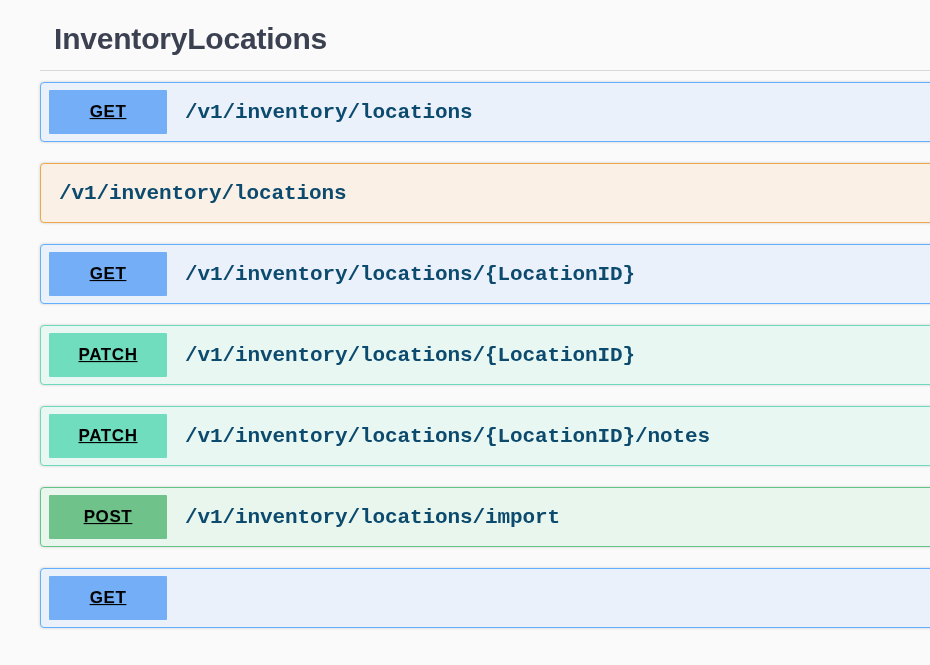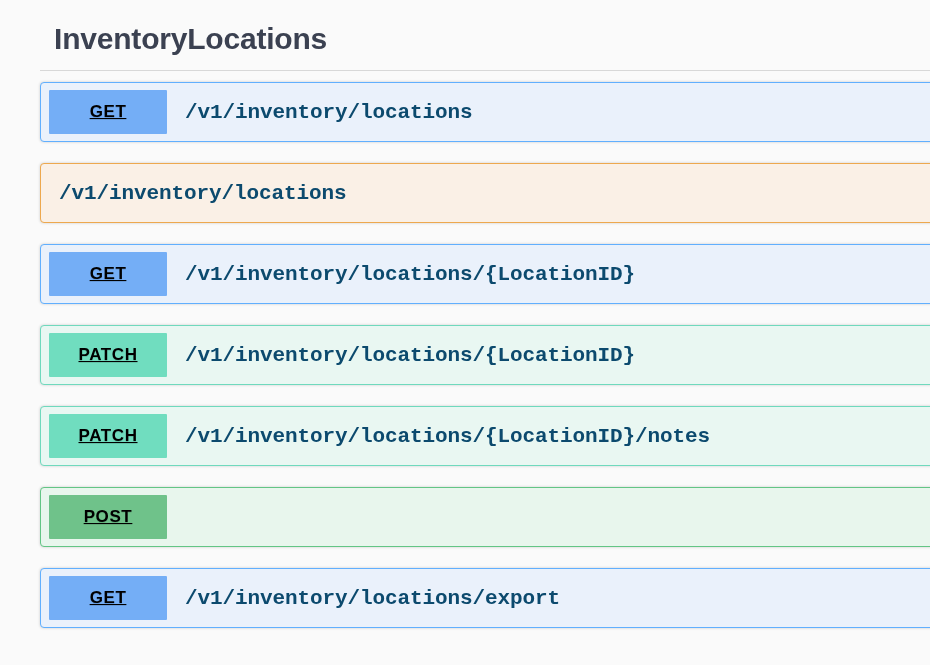--- a/index.html
+++ b/index.html
@@ -153,22 +153,22 @@
         <div class="opblock opblock-patch">
           <span class="opblock-summary-method">PATCH</span>
           <span class="opblock-summary-path">/v1/inventory/locations/{LocationID}</span>
         </div>
         <div class="opblock opblock-patch">
           <span class="opblock-summary-method">PATCH</span>
           <span class="opblock-summary-path">/v1/inventory/locations/{LocationID}/notes</span>
         </div>
         <div class="opblock opblock-post">
           <span class="opblock-summary-method">POST</span>
+          <span class="opblock-summary-path">/v1/inventory/locations/import</span>
         </div>
         <div class="opblock opblock-get">
           <span class="opblock-summary-method">GET</span>
-          <span class="opblock-summary-path">/v1/inventory/locations/export</span>
         </div>
       </div>
 
   </div>
 
 </div>
 
 </body></html>

